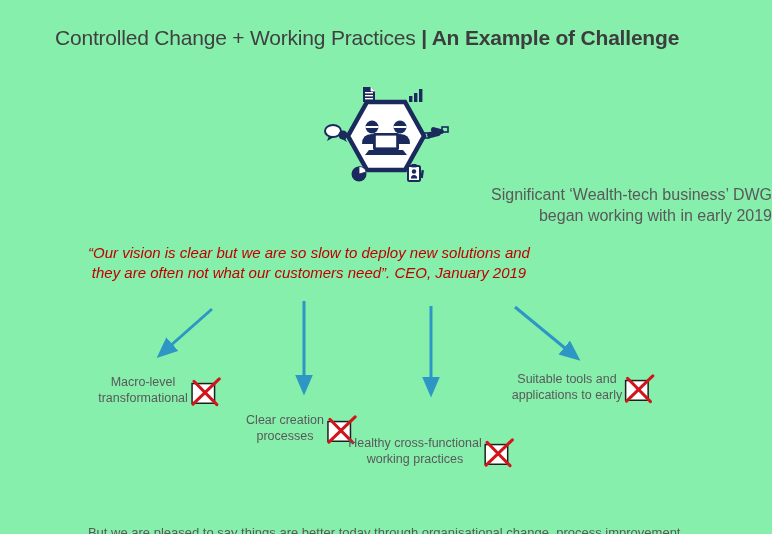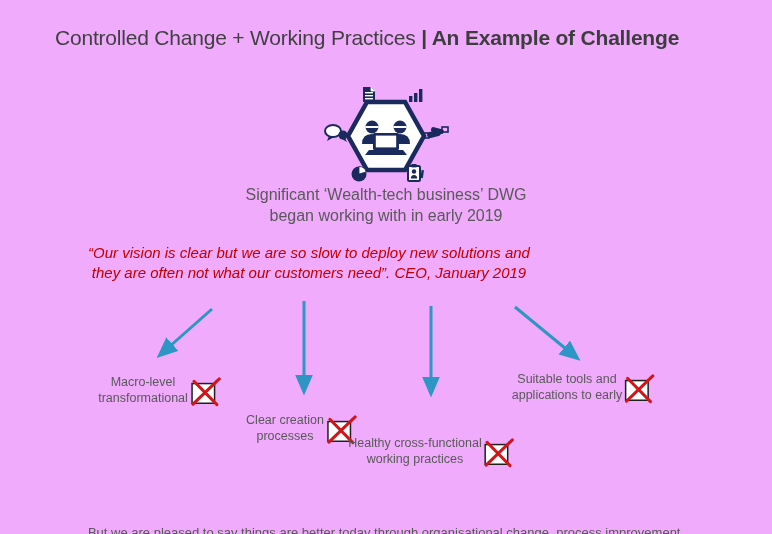--- a/index.html
+++ b/index.html
@@ -1,31 +1,31 @@
 <!DOCTYPE html>
 <html><head>
 <meta charset="utf-8">
 <style>
   html,body{margin:0;padding:0;background:#ffffff;}
   .slide{
     position:relative;
     width:772px;height:534px;
-    background:#f0abfc;
+    background:#86efac;
     font-family:"Liberation Sans", sans-serif;
     overflow:hidden;
   }
   .title{
     position:absolute;left:55px;top:26px;
     font-size:21px;color:#404040;letter-spacing:-0.2px;white-space:nowrap;
   }
   .title .bold{font-weight:bold;color:#3d3d3d;}
   .hex-wrap{position:absolute;left:316px;top:86px;width:140px;height:96px;}
   .caption{
     position:absolute;left:0;top:184px;width:772px;
-    text-align:center;font-size:16px;line-height:21px;color:#595959;
+    text-align:right;font-size:16px;line-height:21px;color:#595959;
     white-space:pre-line;
   }
   .quote{
     position:absolute;left:0;top:243px;width:618px;
     text-align:center;font-size:15px;line-height:20px;
     color:#c00000;font-style:italic;font-weight:500;
     white-space:pre-line;
   }
   .arrows{position:absolute;left:0;top:0;width:772px;height:534px;pointer-events:none;}
   .challenge{

